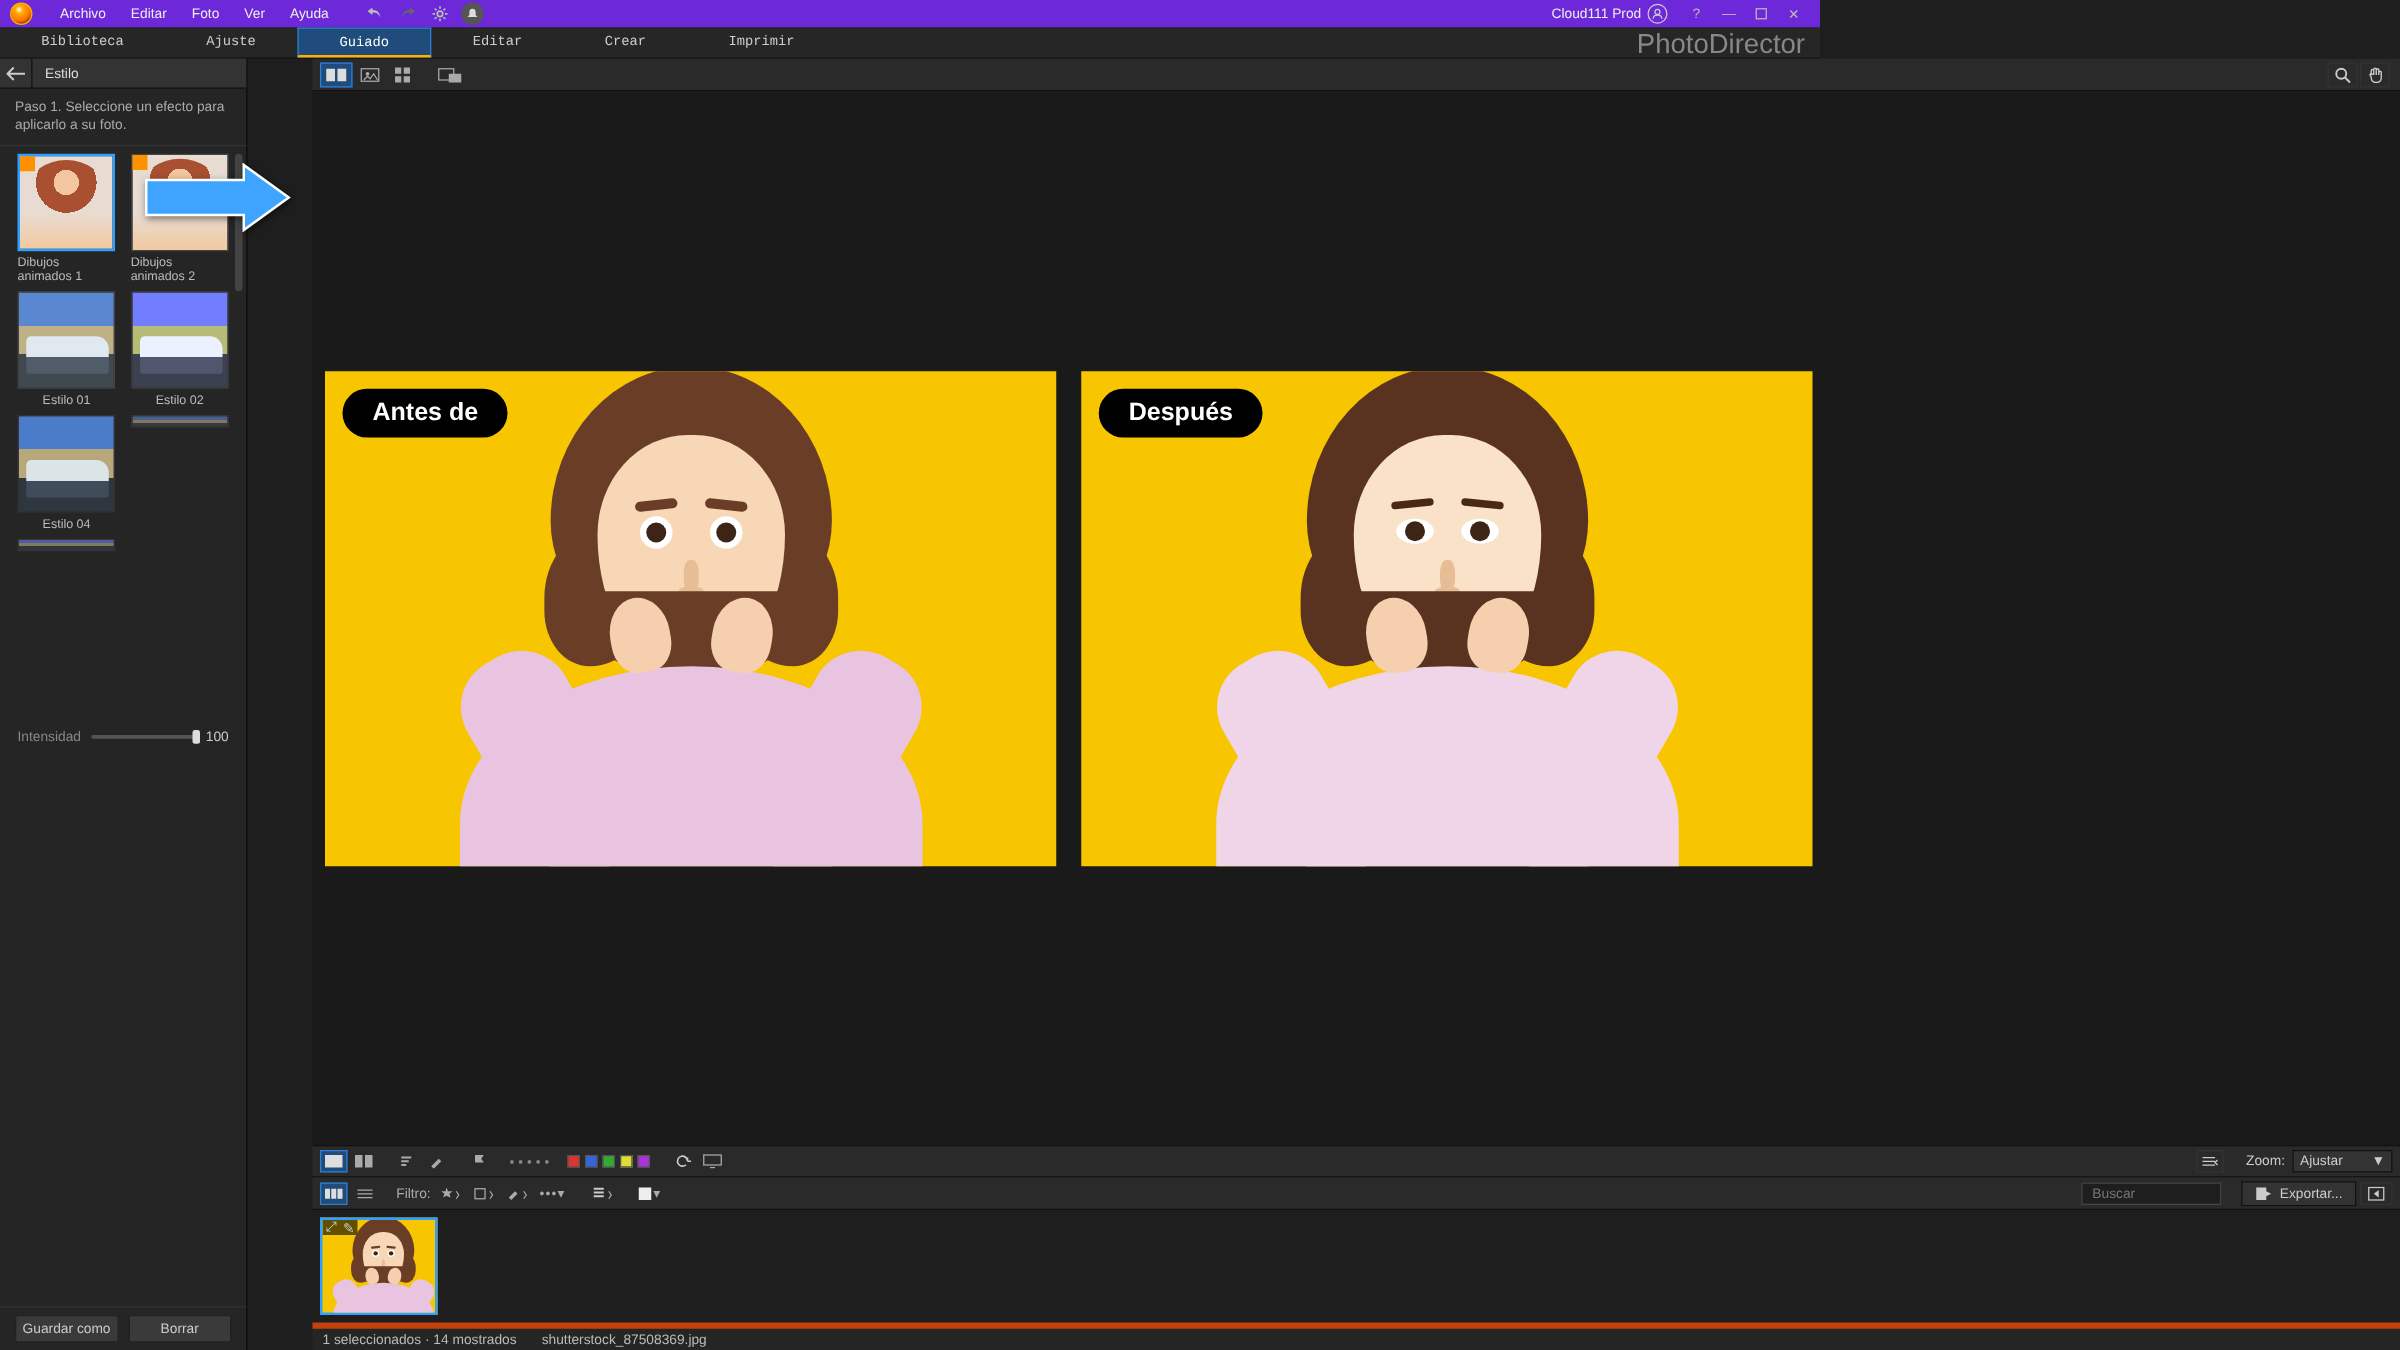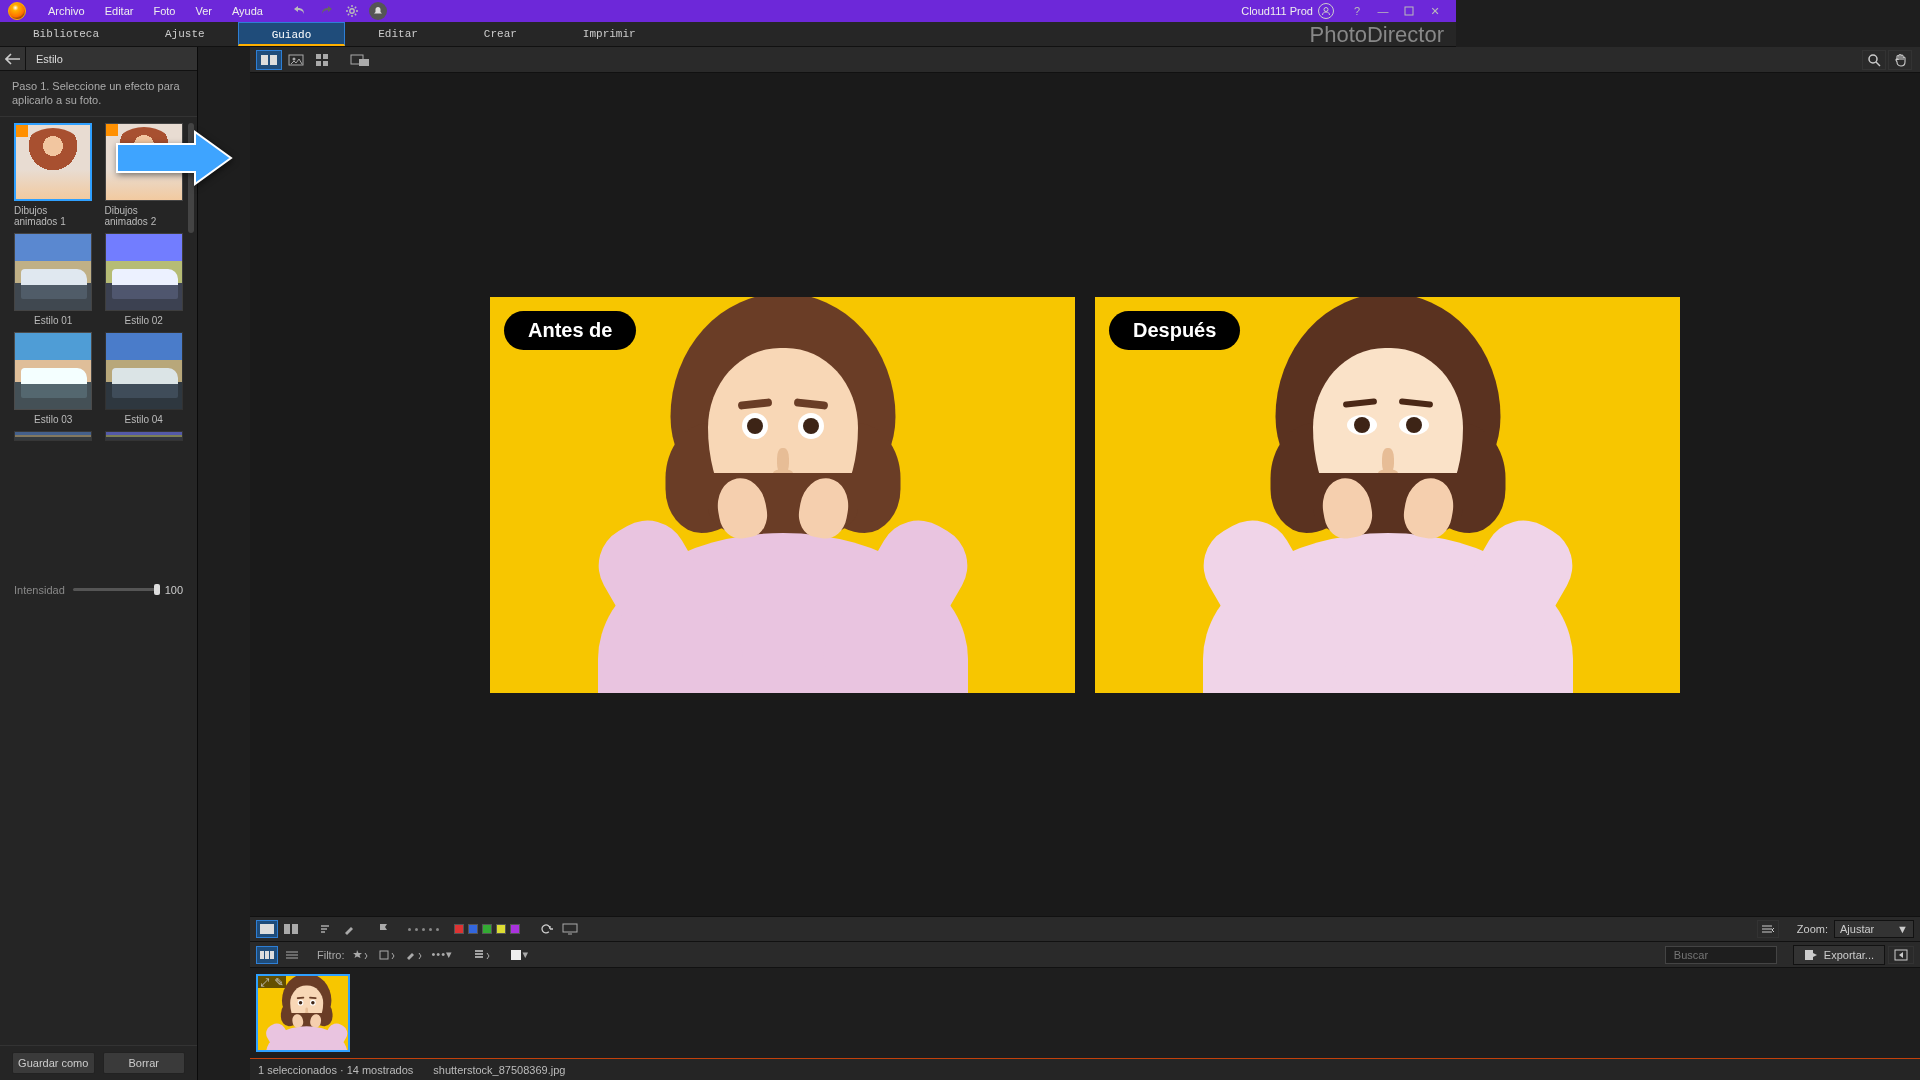--- a/index.html
+++ b/index.html
@@ -51,21 +51,21 @@
 .guide-arrow { position:absolute; top:130px; left:115px; z-index:50; filter: drop-shadow(1px 2px 3px rgba(0,0,0,0.5)); }
 .guide-arrow svg { display:block; }
 
 
 .main { position:absolute; top:47px; left:250px; right:0; bottom:0; display:flex; flex-direction:column; }
 .viewer-toolbar { height:26px; background:#2a2a2a; border-bottom:1px solid #111; display:flex; align-items:center; padding:0 6px; }
 .vt-btn { height:20px; min-width:24px; margin-right:2px; display:flex; align-items:center; justify-content:center; border:1px solid transparent; padding:0 3px;}
 .vt-btn.active { background:#1f4c7a; border:1px solid #2d7fd6; }
 .vt-sep{ width:10px; }
 
-.canvas { flex:1; background:#1a1a1a; display:flex; align-items:center; justify-content:center; gap:20px; padding: 0 10px; }
+.canvas { flex:1; background:#1a1a1a; display:flex; align-items:center; gap:20px; padding: 0 10px; }
 .imgpanel { position:relative; width:585px; height:396px; background:#f7c600; overflow:hidden; }
 .imgpanel .tag { position:absolute; top:14px; left:14px; background:#000; color:#fff; font-size:20px; font-weight:700; padding:8px 24px; border-radius:22px; }
 
 
 .woman { position:absolute; bottom:0; left:50%; transform:translateX(-50%); width:370px; height:370px; }
 .sweater{ position:absolute; bottom:-20px; left:0; right:0; height:180px; background:#e9c4e0; border-radius:50% 50% 0 0 / 70% 70% 0 0; }
 .arm{ position:absolute; bottom:0; width:90px; height:190px; background:#e9c4e0; border-radius:40px; }
 .arm.l{ left:75px; transform:rotate(-30deg); transform-origin:bottom center;}
 .arm.r{ right:75px; transform:rotate(30deg); transform-origin:bottom center;}
 .hand{ position:absolute; bottom:155px; width:48px; height:60px; background:#f5cfae; border-radius:50% 50% 40% 40%;}
@@ -104,21 +104,21 @@
 .filter-bar { height:26px; background:#2a2a2a; border-bottom:1px solid #111; display:flex; align-items:center; padding:0 6px; gap:3px;}
 .searchbox{ width:112px; height:18px; background:#1e1e1e; border:1px solid #444; display:flex; align-items:center; padding:0 4px; }
 .export-btn{ height:20px; padding:0 10px; background:#333; border:1px solid #111; display:flex; align-items:center; gap:6px;}
 
 .tray{ flex:0 0 90px; background:#1e1e1e; padding:6px; display:flex; align-items:flex-start;}
 .tray-thumb{ width:94px; height:78px; border:2px solid #2fa0ff; background:#f7c600; position:relative; overflow:hidden;}
 .tray-thumb .mini{ transform:scale(0.22); transform-origin: top left; position:absolute; left:8px; top:4px;}
 .tray-thumb .corner{ position:absolute; top:0; left:0; width:14px; height:12px; background:rgba(0,0,0,0.6); display:flex; align-items:center; justify-content:center;}
 .tray-thumb .corner2{ left:14px; }
 
-.statusbar{ height:22px; background:#252525; border-top:1px solid #c2410c; display:flex; align-items:center; padding:0 8px; gap:20px; color:#bbb;}
+.statusbar{ height:22px; background:#252525; border-top:5px solid #c2410c; display:flex; align-items:center; padding:0 8px; gap:20px; color:#bbb;}
 
 svg{ display:block;}
 </style>
 </head>
 <body>
 
 <div class="menubar">
   <div class="logo"></div>
   <div class="menuitem">Archivo</div>
   <div class="menuitem">Editar</div>
@@ -203,24 +203,20 @@
           </div>
           <div class="lbl">Dibujos animados 2</div>
         </div>
       <div class="stylecell">
           <div class="thumb bus"></div>
           <div class="lbl">Estilo 01</div>
         </div>
       <div class="stylecell">
           <div class="thumb bus alt"></div>
           <div class="lbl">Estilo 02</div>
-        </div>
-      <div class="stylecell">
-          <div class="thumb bus alt2"></div>
-          <div class="lbl">Estilo 03</div>
         </div>
       <div class="stylecell">
           <div class="thumb bus alt3"></div>
           <div class="lbl">Estilo 04</div>
         </div>
       <div class="stylecell">
           <div class="thumb bus" style="height:10px; opacity:0.6"></div>
         </div>
       <div class="stylecell">
           <div class="thumb bus alt" style="height:10px; opacity:0.6"></div>

